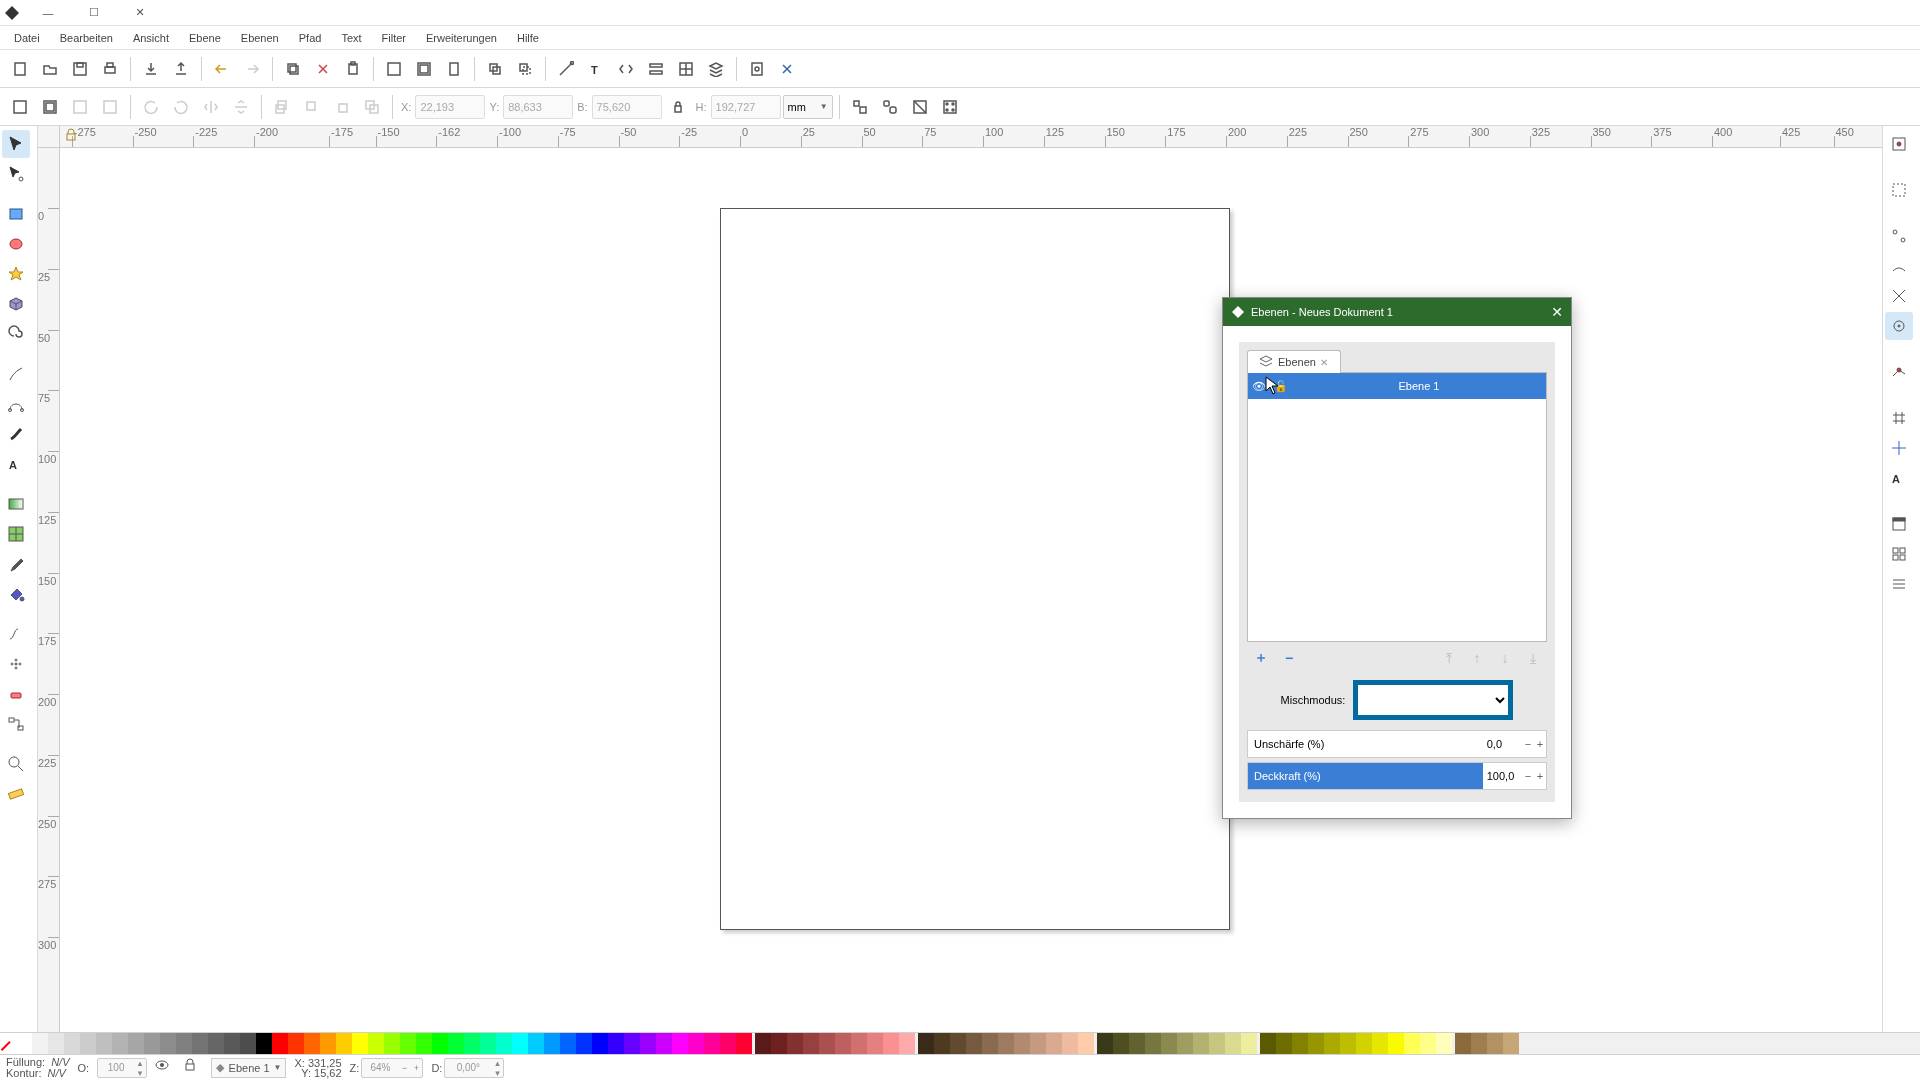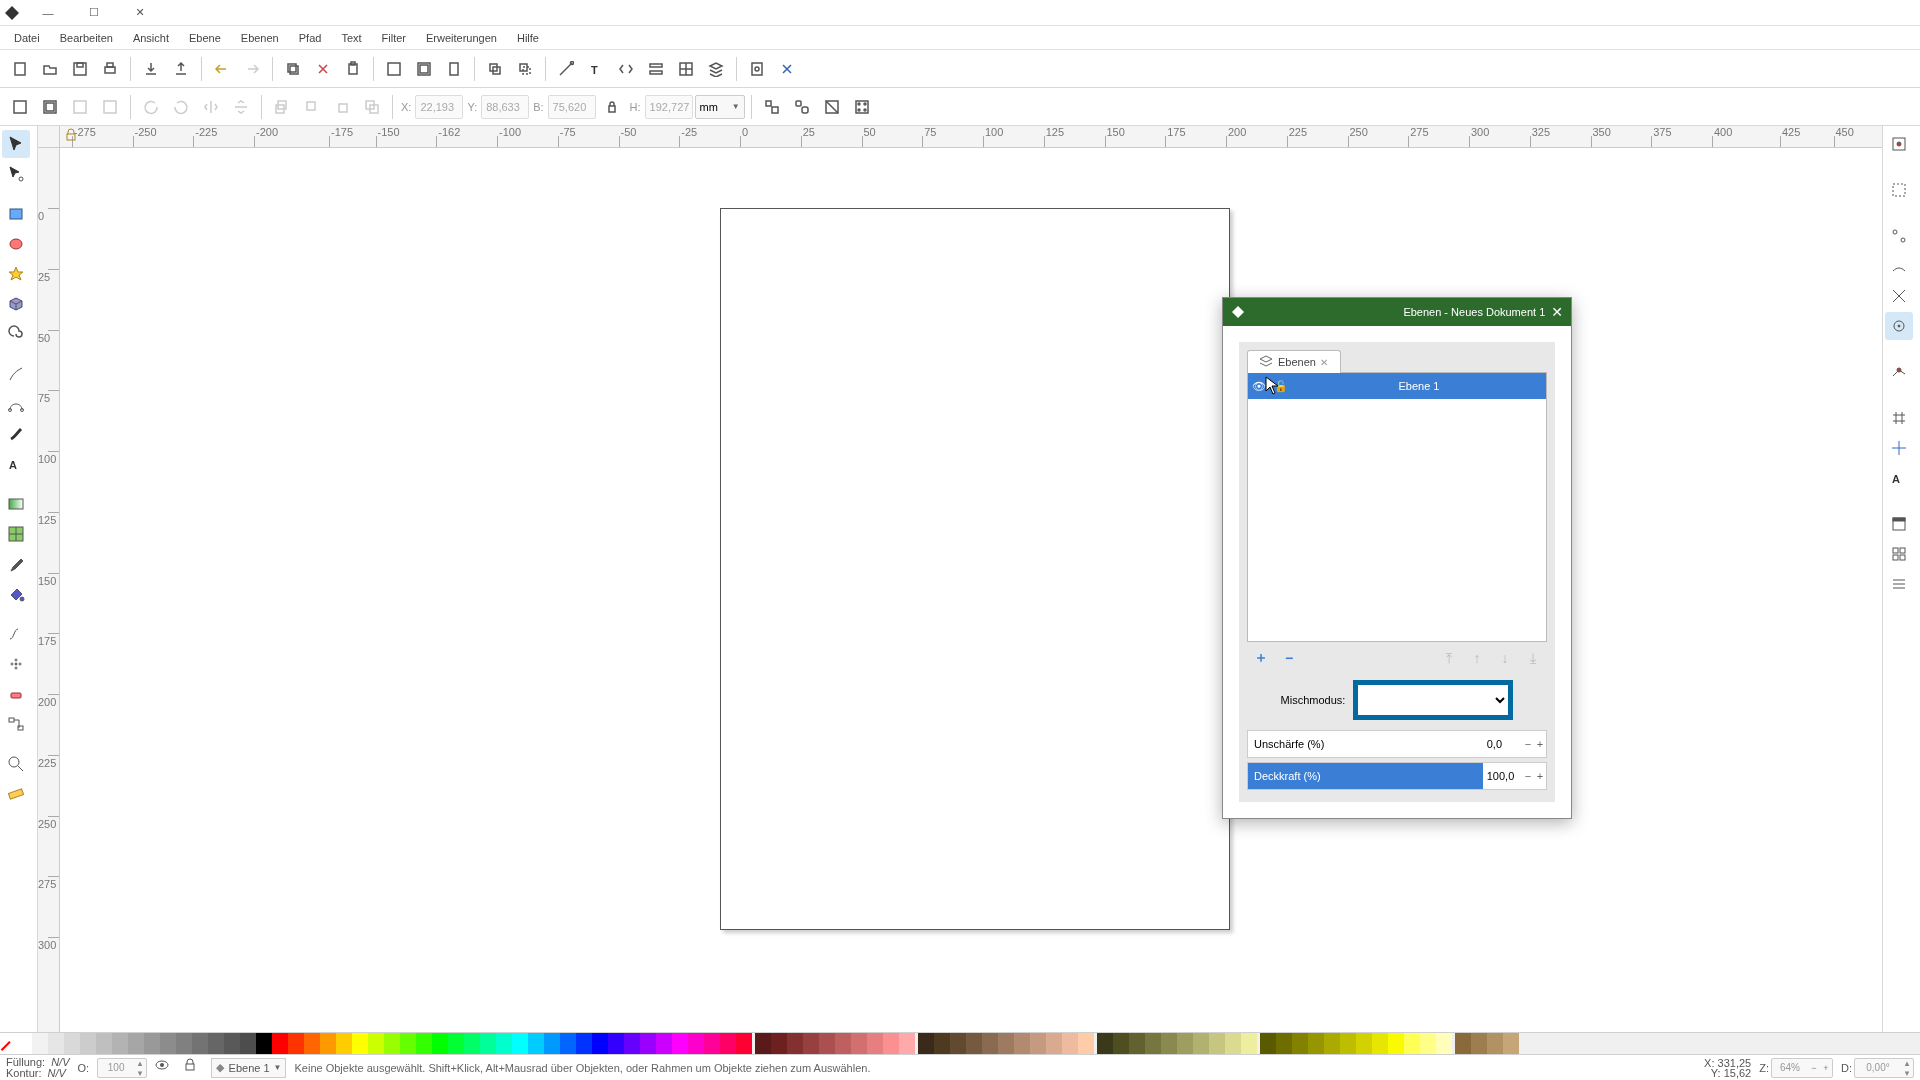--- a/index.html
+++ b/index.html
@@ -15,21 +15,21 @@
 
 .menubar { height:24px; background:#fff; display:flex; align-items:center; padding:0 4px; border-bottom:1px solid #e0e0e0; }
 .menubar .menu-item { padding:3px 10px; color:#444; cursor:pointer; border-radius:2px; }
 
 
 .toolbar { height:38px; background:#fff; display:flex; align-items:center; padding:0 6px; border-bottom:1px solid #d8d8d8; gap:2px; }
 .toolbar .tb-btn { width:28px; height:28px; display:flex; align-items:center; justify-content:center; border-radius:3px; cursor:pointer; }
 .toolbar .tb-btn svg { width:16px; height:16px; fill:none; stroke:#555; stroke-width:1.5; }
 .toolbar .sep { width:1px; height:24px; background:#d0d0d0; margin:0 4px; }
 .toolbar .lbl { color:#999; margin:0 2px; }
-.toolbar .num-field { width:48px; height:24px; border:1px solid #ddd; background:#fafafa; color:#aaa; padding:0 4px; border-radius:2px; display:flex; align-items:center; }
+.toolbar .num-field { width:70px; height:24px; border:1px solid #ddd; background:#fafafa; color:#aaa; padding:0 4px; border-radius:2px; display:flex; align-items:center; }
 .toolbar .unit-dd { width:50px; height:24px; border:1px solid #ccc; background:#f8f8f8; display:flex; align-items:center; padding:0 4px; justify-content:space-between; border-radius:2px; }
 .toolbar .unit-dd .chev { font-size:8px; color:#666; }
 
 
 .workarea { position:relative; height:calc(1080px - 26px - 24px - 38px - 38px - 22px - 26px); display:flex; }
 .tool-left { width:38px; background:#fff; border-right:1px solid #d8d8d8; display:flex; flex-direction:column; padding:4px 2px; gap:2px; }
 .tool-right { width:38px; background:#fff; border-left:1px solid #d8d8d8; display:flex; flex-direction:column; padding:4px 2px; gap:2px; }
 .tool-left .tbtn, .tool-right .tbtn { width:28px; height:28px; display:flex; align-items:center; justify-content:center; border-radius:3px; cursor:pointer; }
 .tool-left .tbtn.active, .tool-right .tbtn.active { background:#d5e8f7; }
 .tool-left svg, .tool-right svg { width:18px; height:18px; fill:none; stroke:#555; }
@@ -61,21 +61,21 @@
 .statusbar .spin .sb { width:12px; text-align:center; color:#888; cursor:pointer; font-size:9px; }
 .statusbar .layer-dd { display:flex; align-items:center; border:1px solid #ccc; height:20px; padding:0 4px; background:#f8f8f8; gap:4px; cursor:pointer; }
 .statusbar .msg { flex:1; color:#666; }
 .statusbar .coords { display:flex; flex-direction:column; line-height:10px; text-align:right; }
 .statusbar .zoom, .statusbar .rot { display:flex; align-items:center; gap:2px; }
 
 
 .layers-dialog { position:absolute; top:297px; left:1222px; width:350px; background:#fff; box-shadow:0 4px 16px rgba(0,0,0,.3); border:1px solid #888; z-index:10; }
 .layers-dialog .dlg-title { height:28px; background:#2d6b2d; color:#fff; display:flex; align-items:center; padding:0 8px; gap:6px; font-size:11px; }
 .layers-dialog .dlg-title .dlg-icon { width:14px; height:14px; }
-.layers-dialog .dlg-title .t { flex:1;text-align:right; }
+.layers-dialog .dlg-title .t { flex:1; }
 .layers-dialog .dlg-title .close { cursor:pointer; font-size:14px; }
 .layers-dialog .dlg-body { padding:10px 8px 12px; background:#e8e8e8; border:16px solid #fff; }
 .layers-dialog .tabbar { height:24px; display:flex; align-items:flex-end; margin:-4px 0 0; }
 .layers-dialog .tab { background:#fff; border:1px solid #bbb; border-bottom:none; padding:3px 10px; display:flex; align-items:center; gap:4px; border-radius:3px 3px 0 0; font-size:11px; color:#444; cursor:pointer; position:relative; top:1px; }
 .layers-dialog .tab .tx { width:10px; height:10px; color:#999; font-size:10px; }
 .layers-dialog .layer-list { background:#fff; border:1px solid #bbb; height:270px; overflow:auto; }
 .layers-dialog .layer-row { display:flex; align-items:center; height:26px; background:#3a7fd5; color:#fff; }
 .layers-dialog .layer-row .ic { width:22px; text-align:center; font-size:11px; cursor:pointer; }
 .layers-dialog .layer-row .name { flex:1; text-align:center; }
 .layers-dialog .layer-btns { display:flex; gap:8px; padding:6px 4px; align-items:center; }
@@ -866,21 +866,20 @@
       </svg></span>
   <span class="tb-btn" style="width:20px;height:20px"><svg width="14" height="14" viewBox="0 0 14 14">
         <rect x="3" y="6" width="8" height="6" fill="none" stroke="#555"></rect>
         <path d="M4 6V4a3 3 0 016 0v2" fill="none" stroke="#555"></path>
       </svg></span>
   <div class="layer-dd">
     <span style="color:#888">◆</span>
     <span>Ebene 1</span>
     <span style="font-size:8px;color:#666">▼</span>
   </div>
-  <span class="msg">Keine Objekte ausgewählt. Shift+Klick, Alt+Mausrad über Objekten, oder Rahmen um Objekte ziehen zum Auswählen.</span>
   <div class="coords">
     <div><span>X:</span> <span>331,25</span></div>
     <div><span>Y:</span> <span>15,62</span></div>
   </div>
   <div class="zoom">
     <span>Z:</span>
     <div class="spin">
         <input readonly="" value="64%" style="">
         <span class="sb">−</span>
         <span class="sb">+</span>

